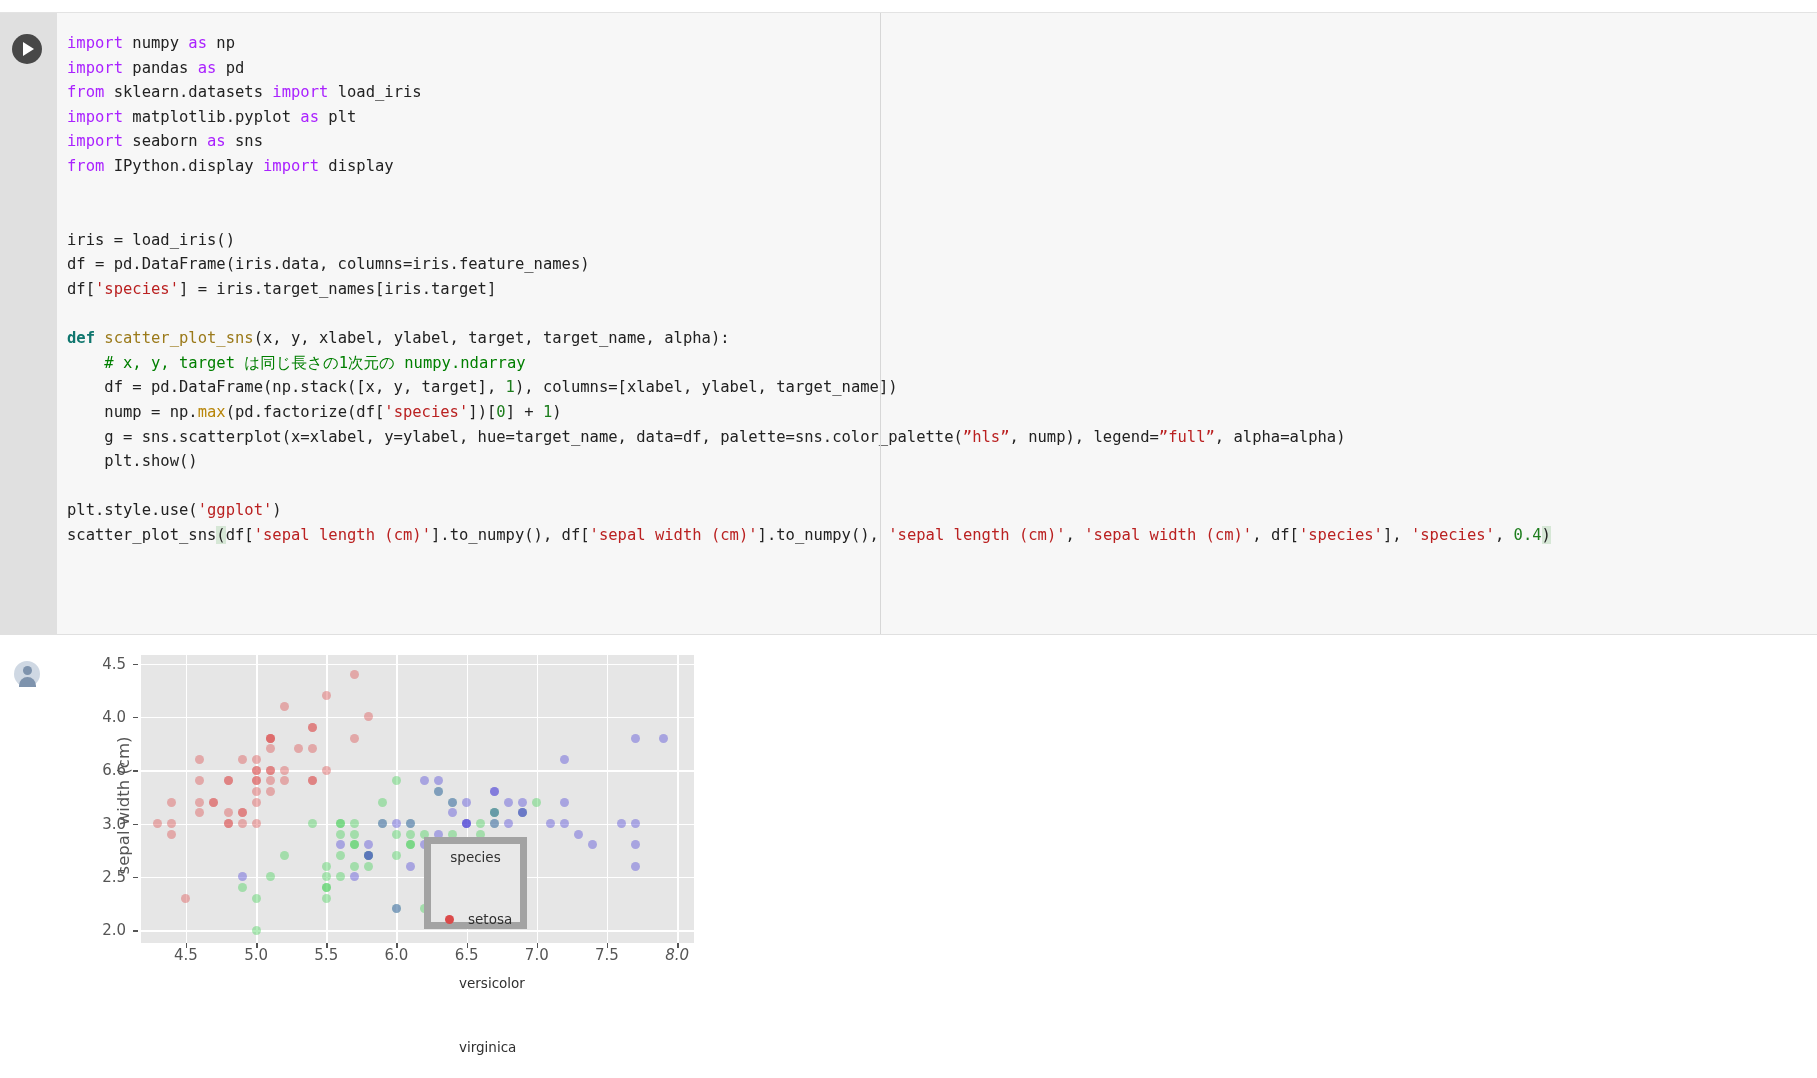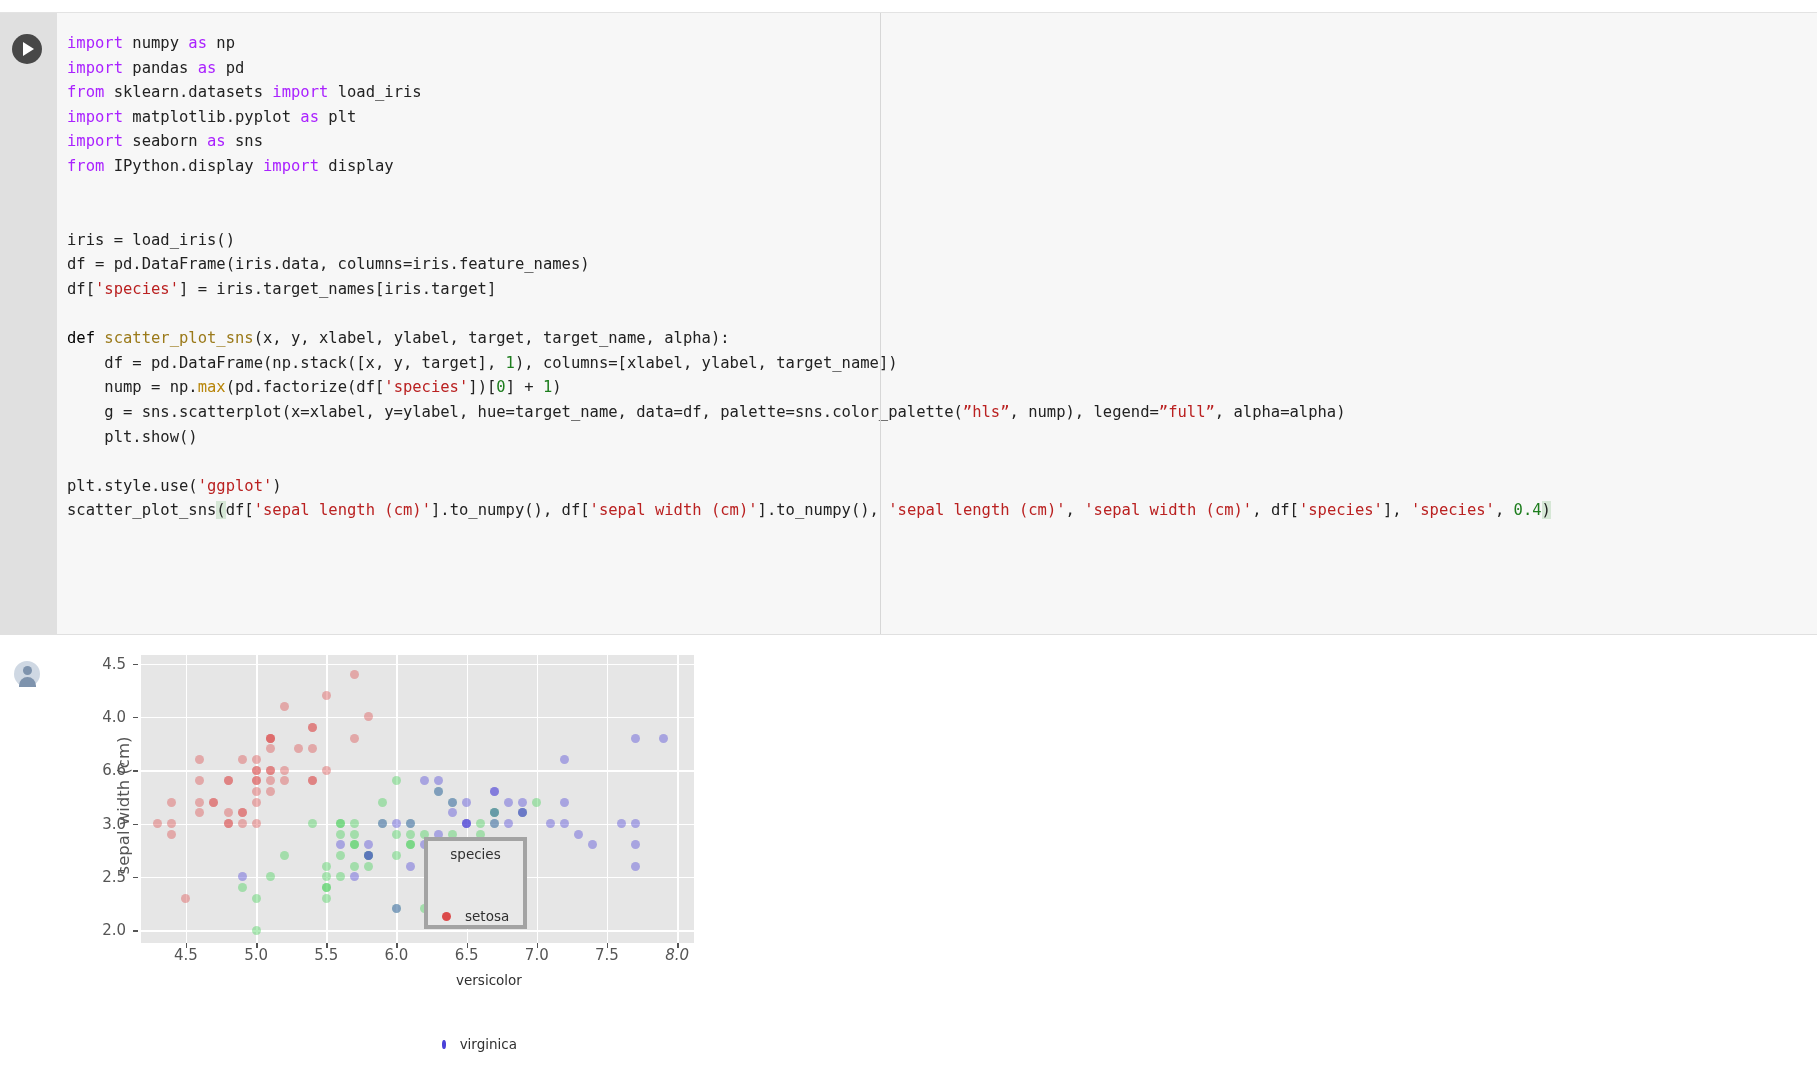--- a/index.html
+++ b/index.html
@@ -51,21 +51,21 @@
   pre.code {
     margin: 0;
     font-family: "DejaVu Sans Mono", "Liberation Mono", monospace;
     font-size: 15.5px;
     line-height: 24.6px;
     color: #222222;
     white-space: pre;
     letter-spacing: 0px;
   }
   .kw   { color: #aa22ff; }      
-  .kw2  { color: #000000; }      
+  .kw2  { color: #0f766e; font-weight: bold; }      
   .fn   { color: #9b7a1a; }      
   .str  { color: #ba2121; }      
   .cmt  { color: #007f00; }      
   .num  { color: #1d7d1d; }      
   .bi   { color: #b8860b; }
   .hl   { background: #d6e7d6; }
 
   
   .cell-out {
     position: absolute; left: 0; top: 636px;
@@ -146,21 +146,21 @@
     transform: rotate(-90deg);
     font-family: "DejaVu Sans", sans-serif;
     font-size: 16.5px; color: #555555;
   }
 
   .legend {
     position: absolute;
     left: 364px; top: 191px;
     width: 103px; height: 92px;
     background: #e8e8e8;
-    border: 4px solid #a3a3a3;
+    border: 7px solid #a3a3a3;
     padding: 5px 6px 15px 6px;
   }
   .legend-title {
     font-family: "DejaVu Sans", sans-serif;
     font-size: 13.5px; color: #303030;
     text-align: center; margin-bottom: 2px;
   }
   .legend-row { display: flex; align-items: center; height: 20px; margin-top: 44px; }
   .legend-dot { width: 9px; height: 9px; border-radius: 50%; margin-left: 8px; margin-right: 14px; }
   .legend-lab { font-family: "DejaVu Sans", sans-serif; font-size: 13.5px; color: #303030; }
@@ -184,20 +184,21 @@
 <span class="kw">import</span> matplotlib.pyplot <span class="kw">as</span> plt
 <span class="kw">import</span> seaborn <span class="kw">as</span> sns
 <span class="kw">from</span> IPython.display <span class="kw">import</span> display
 
 
 iris = load_iris()
 df = pd.DataFrame(iris.data, columns=iris.feature_names)
 df[<span class="str">'species'</span>] = iris.target_names[iris.target]
 
 <span class="kw2">def</span> <span class="fn">scatter_plot_sns</span>(x, y, xlabel, ylabel, target, target_name, alpha):
+<span class="cmt">    # x, y, target は同じ長さの1次元の numpy.ndarray</span>
     df = pd.DataFrame(np.stack([x, y, target], <span class="num">1</span>), columns=[xlabel, ylabel, target_name])
     nump = np.<span class="bi">max</span>(pd.factorize(df[<span class="str">'species'</span>])[<span class="num">0</span>] + <span class="num">1</span>)
     g = sns.scatterplot(x=xlabel, y=ylabel, hue=target_name, data=df, palette=sns.color_palette(<span class="str">”hls”</span>, nump), legend=<span class="str">”full”</span>, alpha=alpha)
     plt.show()
 
 plt.style.use(<span class="str">'ggplot'</span>)
 scatter_plot_sns<span class="hl">(</span>df[<span class="str">'sepal length (cm)'</span>].to_numpy(), df[<span class="str">'sepal width (cm)'</span>].to_numpy(), <span class="str">'sepal length (cm)'</span>, <span class="str">'sepal width (cm)'</span>, df[<span class="str">'species'</span>], <span class="str">'species'</span>, <span class="num">0.4</span><span class="hl">)</span></pre>
     </div>
   </div>
 

